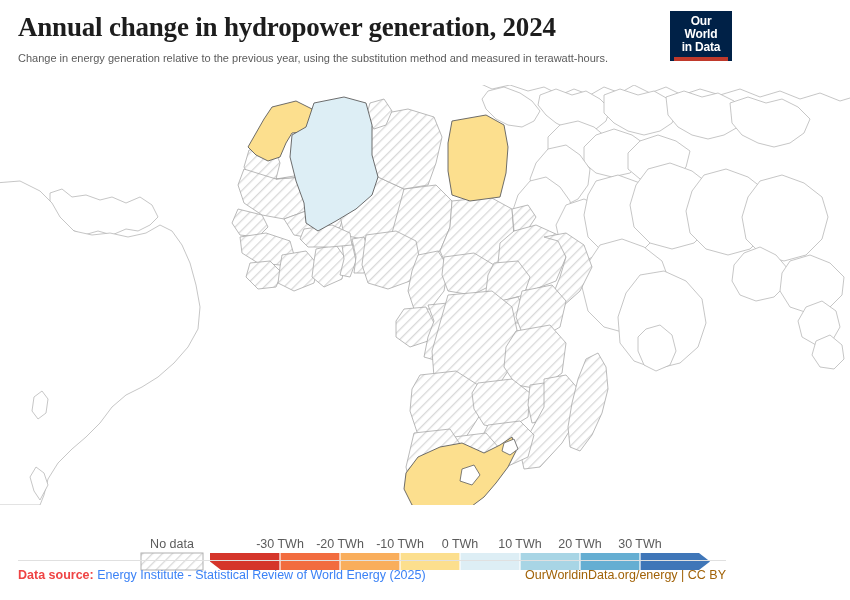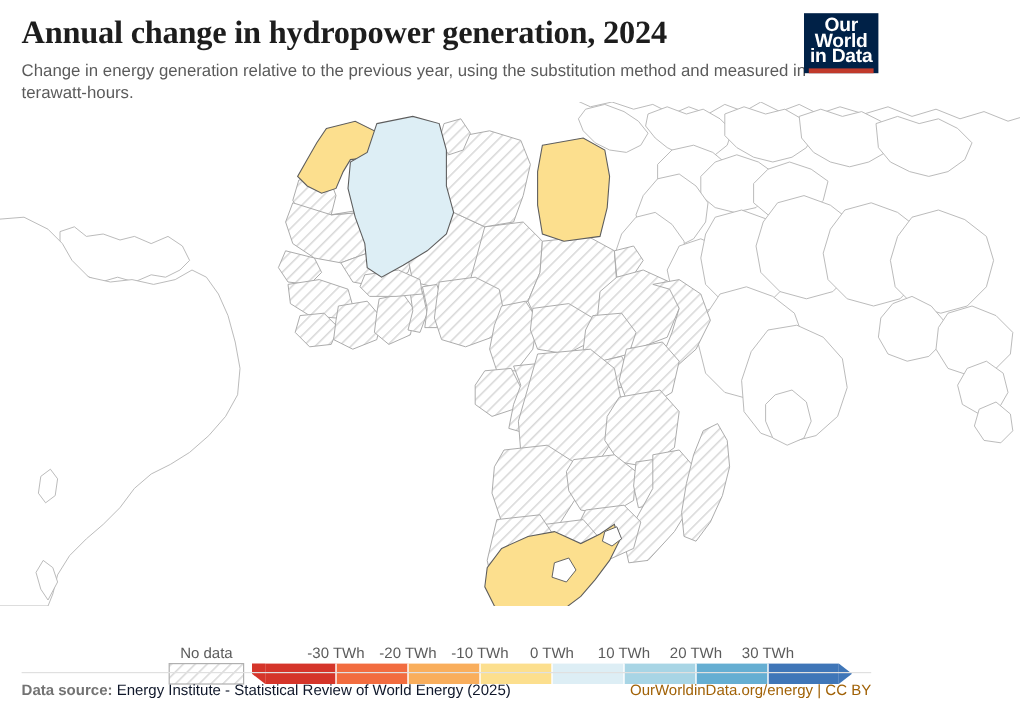--- a/index.html
+++ b/index.html
@@ -26,42 +26,42 @@
     font-size:27px;
     font-weight:700;
     letter-spacing:-0.2px;
     color:#1d1d1d;
     line-height:34px;
     margin:0;
     white-space:nowrap;
   }
   .subtitle{
     font-family:"Liberation Sans", sans-serif;
-    font-size:14px;
+    font-size:11px;
     font-weight:400;
     color:#5b5b5b;
     line-height:19px;
     margin:5px 0 0 0;
     max-width:700px;
   }
 
   
   .owid-logo{
     position:absolute;right:12px;top:11px;
     width:62px;
     background:#002147;
     padding:4px 4px 0 4px;
     box-sizing:border-box;
     text-align:center;
   }
   .owid-logo .ln{
     display:block;
     color:#ffffff;
     font-family:"Liberation Sans", sans-serif;
-    font-size:16px;
+    font-size:12px;
     font-weight:700;
     line-height:13px;
     letter-spacing:-0.2px;
   }
   .owid-logo .bar{
     display:block;
     height:4px;
     background:#c0392b;
     margin-top:3px;
   }
@@ -99,22 +99,22 @@
     position:absolute;left:18px;right:18px;top:560px;
     height:1px;background:#e0e0e0;
   }
   .footer{
     position:absolute;left:18px;right:18px;top:568px;
     display:flex;justify-content:space-between;align-items:center;
     font-family:"Liberation Sans", sans-serif;
     font-size:12.5px;
     color:#8c8c8c;
   }
-  .footer .src-key{color:#737373;font-weight:700;}
-  .footer .src-val{color:#0f172a;}
+  .footer .src-key{color:#ef4444;font-weight:700;}
+  .footer .src-val{color:#3b82f6;}
   .footer .right{color:#a16207;white-space:nowrap;}
 </style>
 </head>
 <body>
 
 <div id="chart">
 
   <div class="header">
     <h1 class="title">Annual change in hydropower generation, 2024</h1>
     <p class="subtitle">Change in energy generation relative to the previous year, using the substitution method and measured in terawatt-hours.</p>

